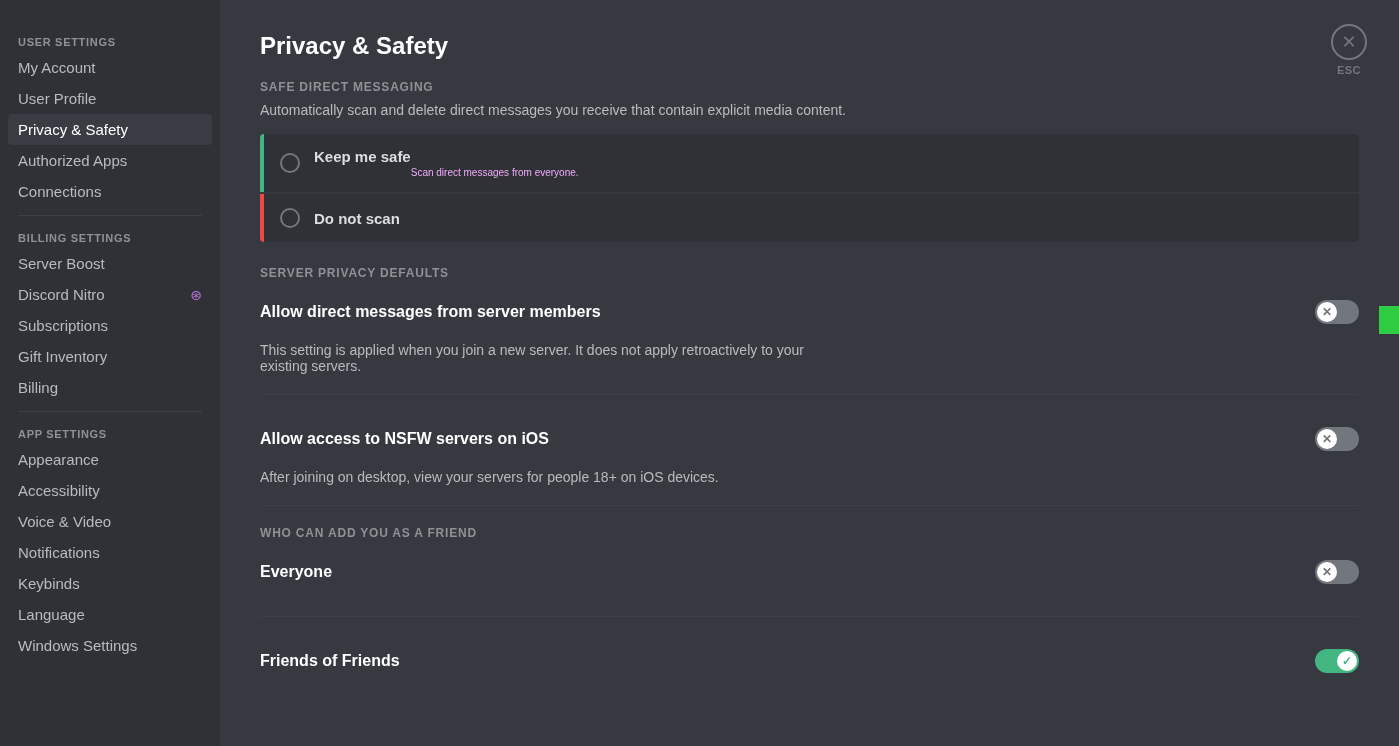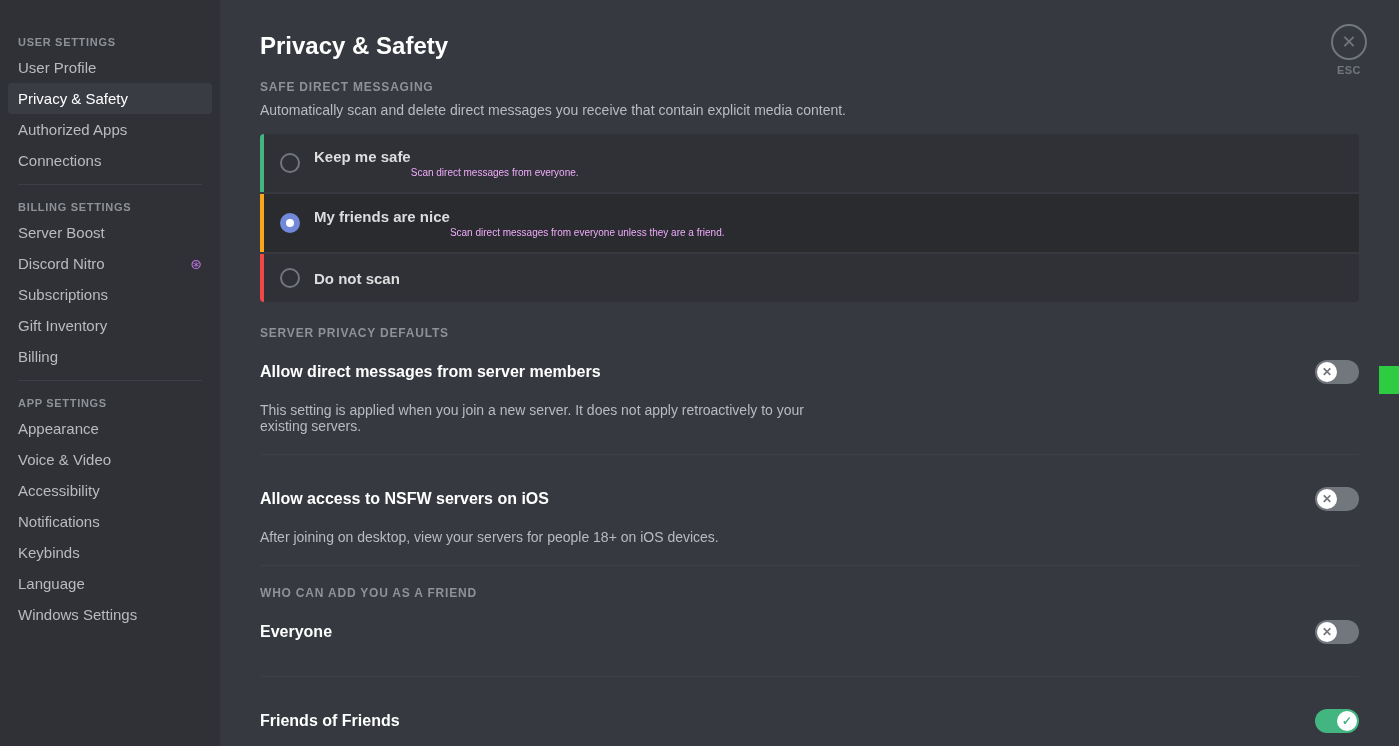--- a/index.html
+++ b/index.html
@@ -291,20 +291,23 @@
       margin-bottom: 4px;
     }
   </style>
 </head>
 <body>
 
 <nav class="sidebar">
   <div class="sidebar-section-label">USER SETTINGS</div>
 
   <div class="sidebar-item">
+    <span>My Account</span>
+  </div>
+  <div class="sidebar-item">
     <span>User Profile</span>
   </div>
   <div class="sidebar-item active">
     <span>Privacy &amp; Safety</span>
   </div>
   <div class="sidebar-item">
     <span>Authorized Apps</span>
   </div>
   <div class="sidebar-item">
     <span>Connections</span>
@@ -332,24 +335,24 @@
   </div>
 
   <div class="sidebar-divider"></div>
 
   <div class="sidebar-section-label">APP SETTINGS</div>
 
   <div class="sidebar-item">
     <span>Appearance</span>
   </div>
   <div class="sidebar-item">
+    <span>Accessibility</span>
+  </div>
+  <div class="sidebar-item">
     <span>Voice &amp; Video</span>
-  </div>
-  <div class="sidebar-item">
-    <span>Accessibility</span>
   </div>
   <div class="sidebar-item">
     <span>Notifications</span>
   </div>
   <div class="sidebar-item">
     <span>Keybinds</span>
   </div>
   <div class="sidebar-item">
     <span>Language</span>
   </div>
@@ -373,27 +376,20 @@
   <div class="radio-group">
 
     <div class="radio-option option-green">
       <div class="radio-circle"></div>
       <div class="radio-text-group">
         <span class="radio-title">Keep me safe</span>
         <span class="radio-desc">Scan direct messages from everyone.</span>
       </div>
     </div>
 
-    <div class="radio-option option-yellow selected">
-      <div class="radio-circle checked"></div>
-      <div class="radio-text-group">
-        <span class="radio-title">My friends are nice</span>
-        <span class="radio-desc">Scan direct messages from everyone unless they are a friend.</span>
-      </div>
-    </div>
 
     <div class="radio-option option-red">
       <div class="radio-circle"></div>
       <div class="radio-text-group">
         <span class="radio-title">Do not scan</span>
       </div>
     </div>
   </div>
 
   <div class="section-label">SERVER PRIVACY DEFAULTS</div>

